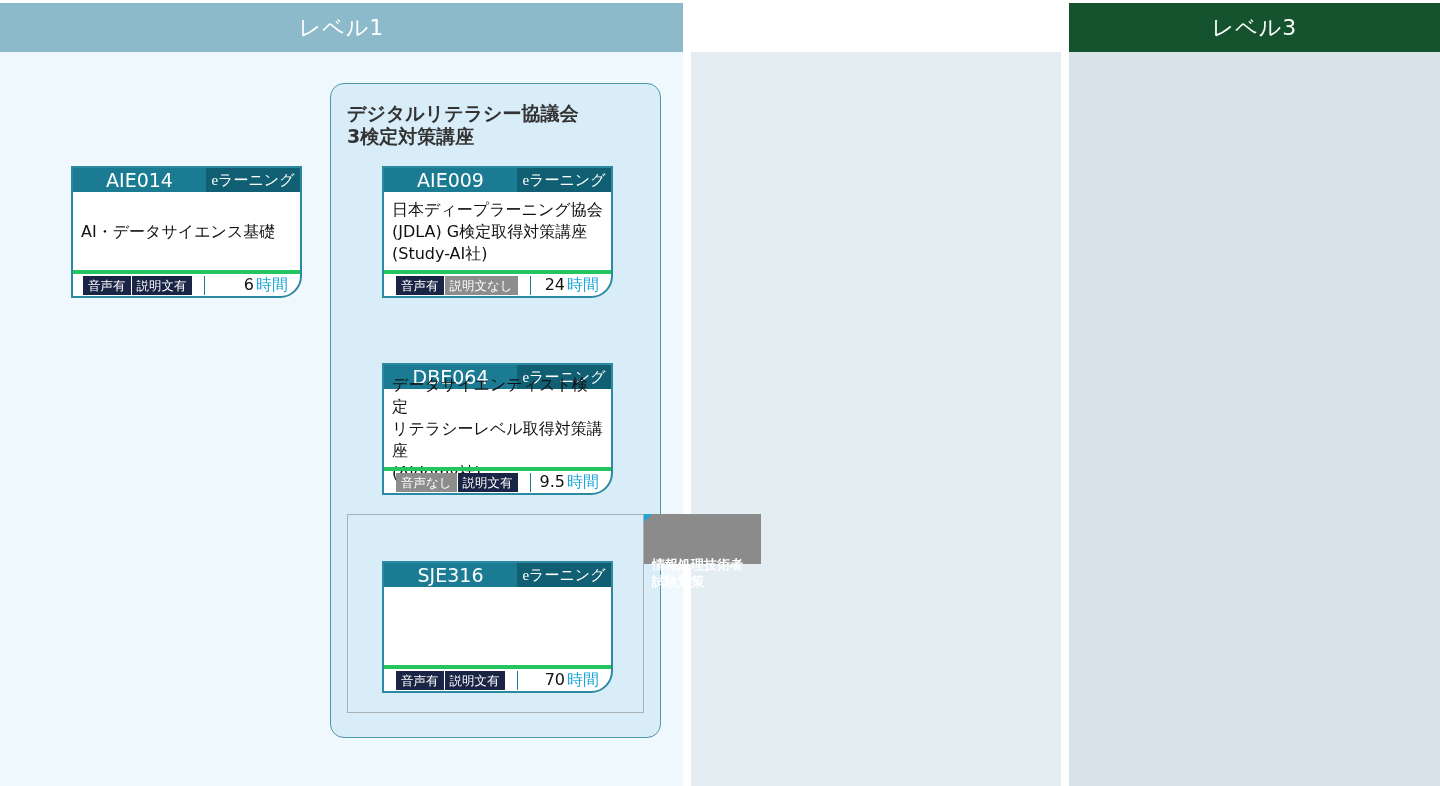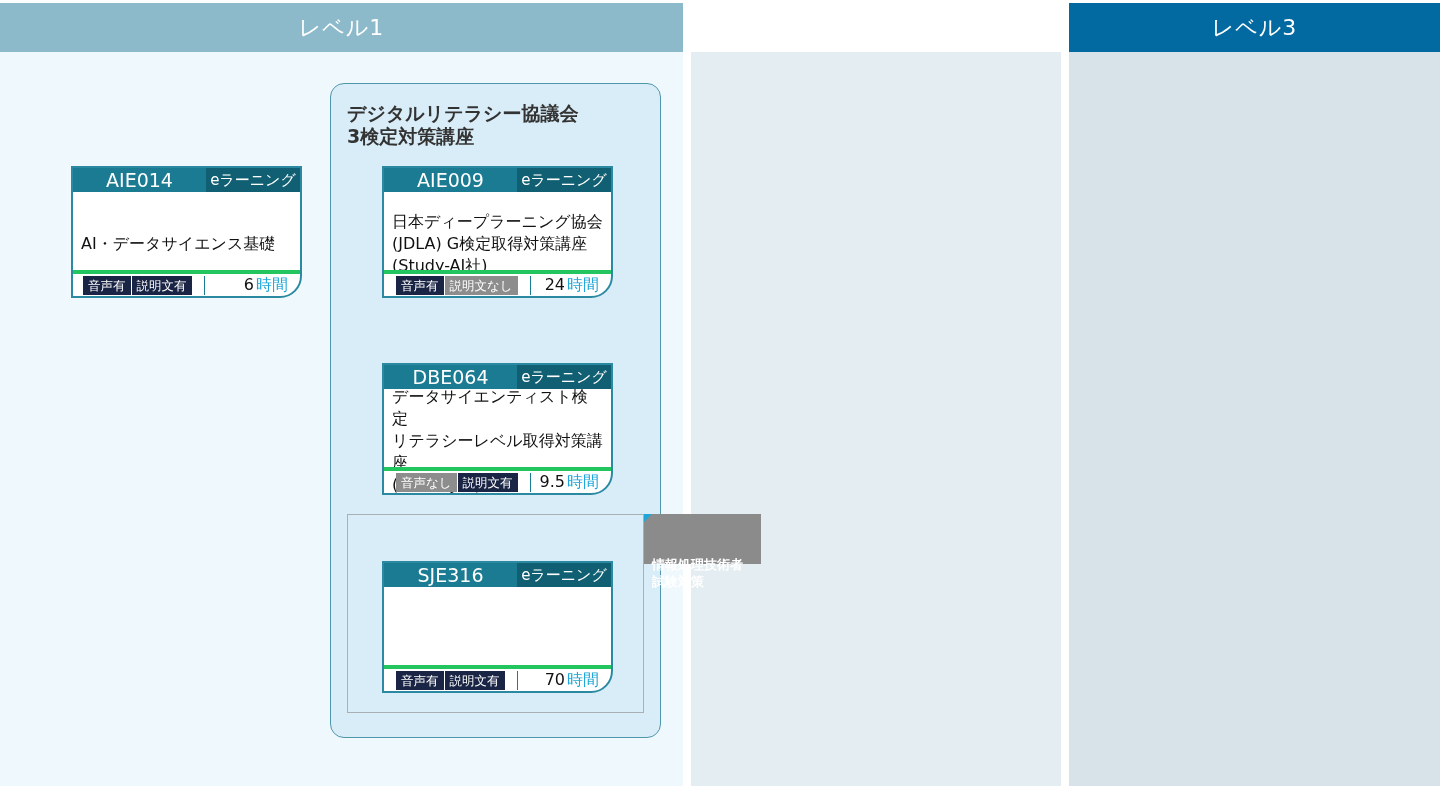--- a/index.html
+++ b/index.html
@@ -8,34 +8,34 @@
   .col { position: absolute; top: 3px; bottom: 0; }
   .col-head { height: 49px; color: #fff; font-size: 22px; display: flex; align-items: center; justify-content: center; letter-spacing: 1px; }
   .col-body { position: absolute; top: 49px; left: 0; right: 0; bottom: 0; }
   #col1 { left: 0; width: 683px; }
   #col1 .col-head { background: #8dbacb; }
   #col1 .col-body { background: #eff8fc; }
   #col2 { left: 691px; width: 370px; }
   #col2 .col-head { background: #6898a8; }
   #col2 .col-body { background: #e4edf1; }
   #col3 { left: 1069px; width: 371px; }
-  #col3 .col-head { background: #0369a1; }
+  #col3 .col-head { background: #14532d; }
   #col3 .col-body { background: #d8e3e9; }
 
   .group { position: absolute; left: 330px; top: 83px; width: 331px; height: 655px; background: #d8edf8; border: 1px solid #4f97aa; border-radius: 14px; }
   .group-title { position: absolute; left: 16px; top: 18px; font-size: 19px; line-height: 23px; color: #333; font-weight: bold; white-space: pre-line; }
   .subgroup { position: absolute; left: 347px; top: 514px; width: 297px; height: 199px; border: 1px solid #a8b0b4; background: transparent; }
   .tag { position: absolute; left: 644px; top: 514px; width: 117px; height: 50px; background: #8b8b8b; color: #fff; font-size: 13px; line-height: 17px; padding: 8px 0 0 8px; white-space: pre-line; font-weight: bold; }
   .tag-corner { position: absolute; left: 0; top: 0; width: 0; height: 0; border-top: 8px solid #1fa6d8; border-right: 8px solid transparent; }
 
   .card { position: absolute; width: 231px; height: 132px; background: #fff; border: 2px solid #2b8aa2; border-bottom-right-radius: 22px; overflow: hidden; }
   .card-head { height: 24px; background: #1b7b93; color: #fff; display: flex; }
   .card-code { flex: 1; text-align: center; font-size: 19px; line-height: 24px; }
-  .card-type { width: 94px; background: #115f72; font-size: 15px; line-height: 24px; text-align: center; }
-  .card-title { height: 80px; padding: 0 8px; display: flex; align-items: center; font-size: 16px; line-height: 22px; color: #111; white-space: pre-line; margin-top: 12px; }
+  .card-type { width: 94px; background: #115f72; font-size: 15px; line-height: 24px; text-align: center; font-family: Liberation Serif, serif; }
+  .card-title { height: 80px; padding: 0 8px; display: flex; align-items: center; font-size: 16px; line-height: 22px; color: #111; white-space: pre-line; }
   .card-foot { position: absolute; left: 0; right: 0; bottom: 0; height: 26px; border-top: 4px solid #22c55e; display: flex; align-items: center; padding-left: 10px; }
   .badge { font-size: 12.5px; color: #fff; padding: 0 5px; line-height: 19px; height: 19px; }
   .badge.on { background: #1a2444; }
   .badge.off { background: #8d8d8d; }
   .badge-sep { width: 1px; height: 19px; background: #fff; }
   .foot-div { width: 1.5px; height: 19px; background: #1b7b93; margin-left: 12px; }
   .hours { margin-left: auto; margin-right: 12px; font-size: 16px; color: #111; }
   .hours .unit { color: #1fa6d8; margin-left: 2px; }
 </style>
 </head>

